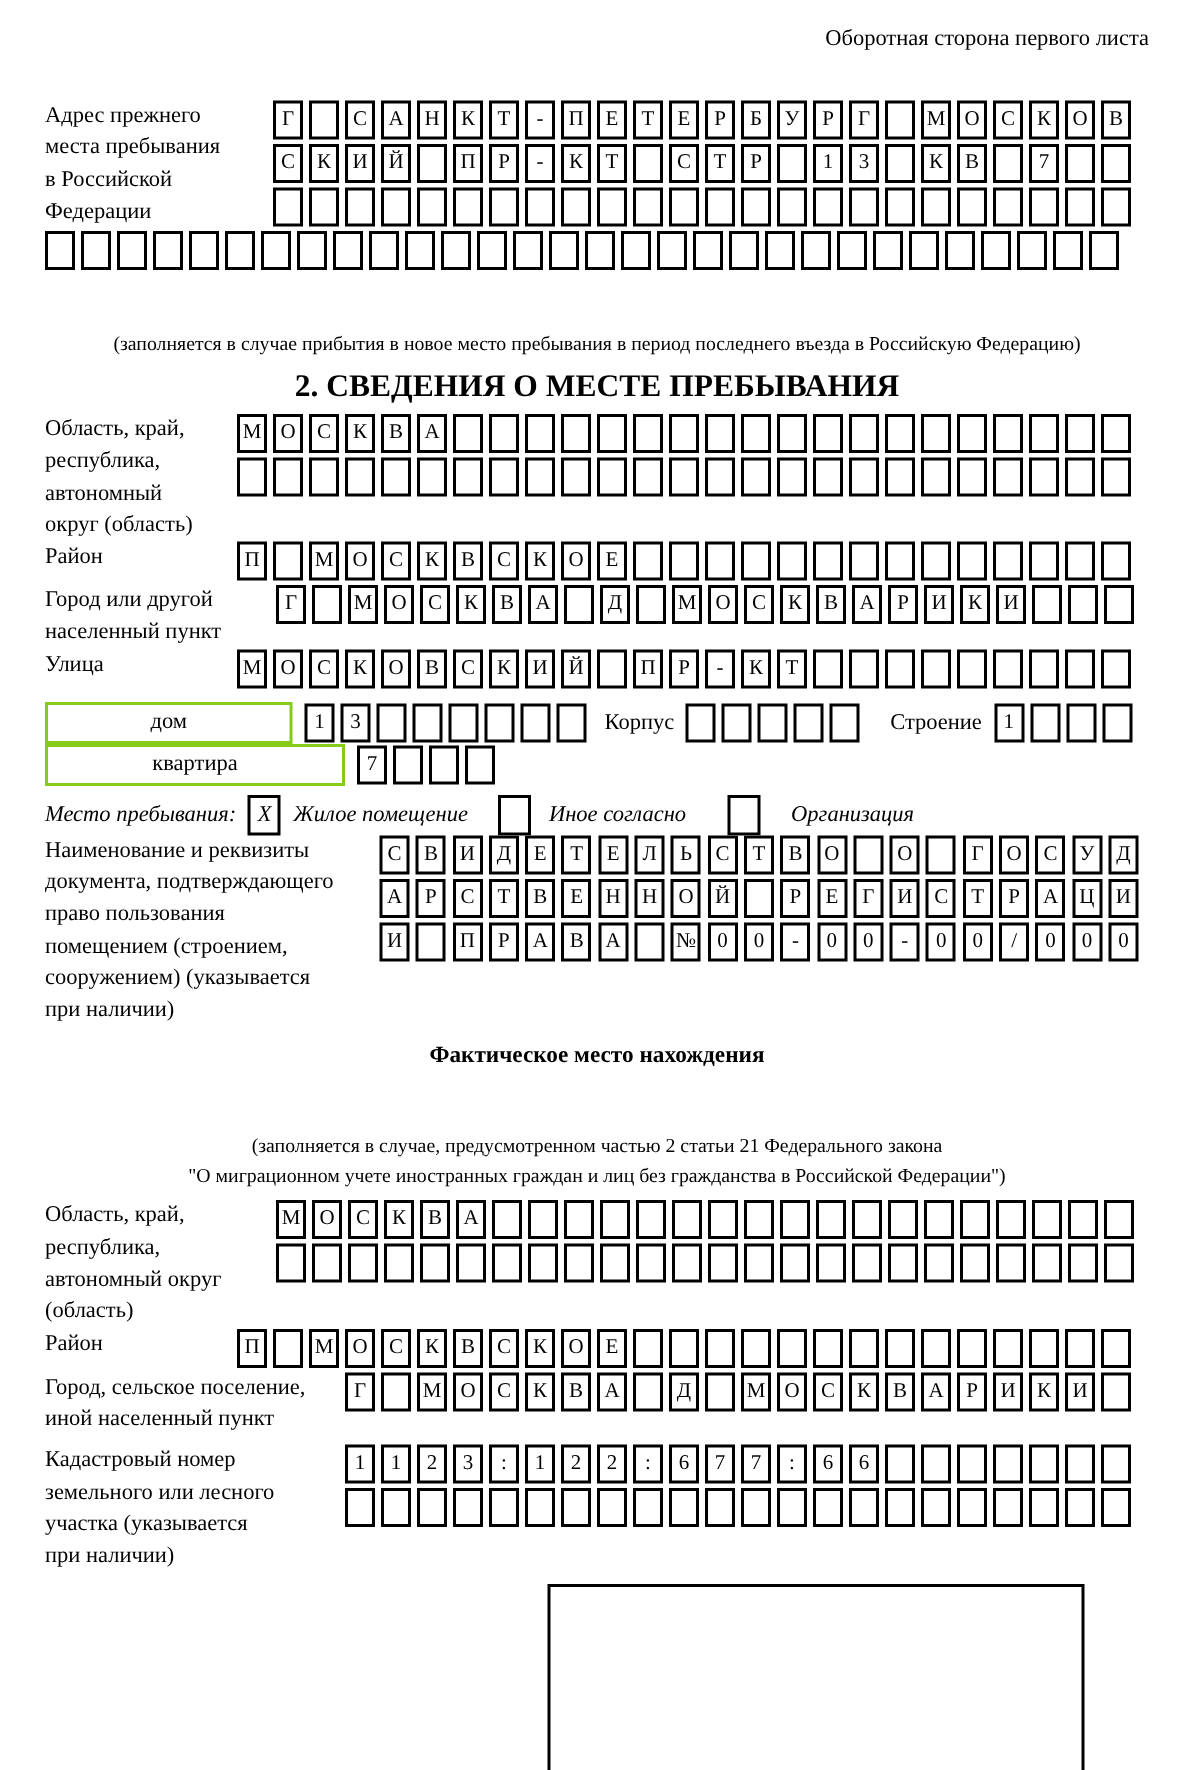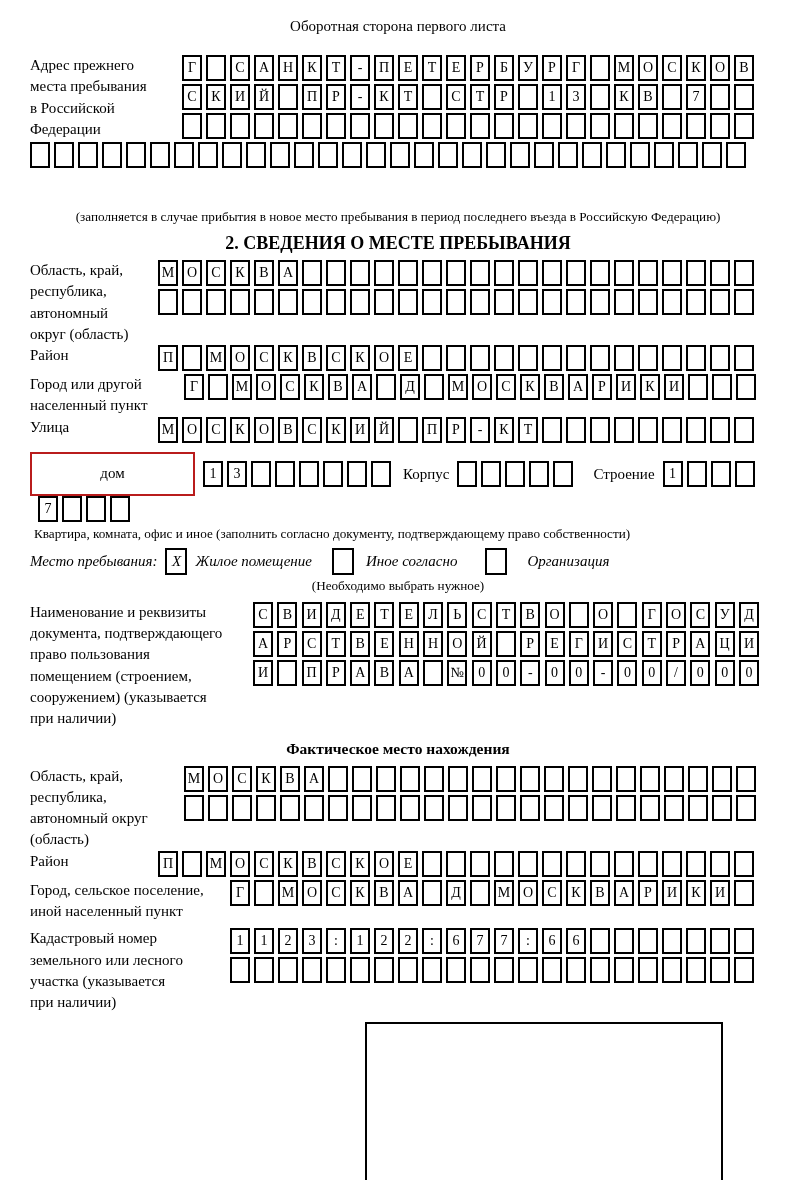--- a/index.html
+++ b/index.html
@@ -2,36 +2,36 @@
 <html lang="ru"><head>
 <meta charset="utf-8">
 <style>
   html,body{margin:0;padding:0;background:#fff;}
   body{
     width:800px;height:1180px;
     font-family:"Liberation Serif","DejaVu Serif",serif;
     color:#000;overflow:hidden;
   }
   .page{box-sizing:border-box;width:800px;padding:18px 34px 0 30px;}
-  .doc-title{ text-align:center;font-size:15px;margin-bottom:20px;}
+  .doc-title{ text-align:right;font-size:15px;margin-bottom:32px;}
   .flexrow{display:flex;align-items:flex-start;}
   .lblcol{font-size:15px;line-height:1.42;white-space:pre-line;flex-shrink:0;}
   .w152{width:152px;} .w128{width:128px;} .w154{width:154px;} .w200{width:200px;} .w223{width:223px;}
   .cellrow{display:flex;gap:4px;margin-bottom:3px;}
   .cell{
     width:20px;height:26px;box-sizing:border-box;border:2px solid #000;
     display:flex;align-items:center;justify-content:center;
     font-size:14px;line-height:1;flex-shrink:0;background:#fff;
   }
   .note{font-size:13.2px;margin-top:41px;}
   .note-center{text-align:center;}
-  .sec-title{text-align:center;font-weight:bold;font-size:18px;margin:8px 0 6px 0;}
+  .sec-title{text-align:center;font-weight:bold;font-size:21px;margin:8px 0 6px 0;}
   .sub-title{text-align:center;font-weight:bold;font-size:15.5px;margin:10px 0 8px 0;}
   .labelbox{
-    box-sizing:border-box;border:2px solid #b91c1c;height:44px;
+    box-sizing:border-box;border:2px solid #84cc16;height:28px;
     display:flex;align-items:center;justify-content:center;font-size:15px;flex-shrink:0;
   }
   .inline-lbl{font-size:15px;line-height:28px;white-space:nowrap;}
   .checkbox{
     width:22px;height:27px;box-sizing:border-box;border:2px solid #000;
     display:flex;align-items:center;justify-content:center;font-size:15px;flex-shrink:0;
   }
   .stay-row{display:flex;align-items:center;font-size:15px;margin-top:6px;font-style:italic;}
   .stamp-box{
     box-sizing:border-box;border:2px solid #000;width:358px;height:175px;
@@ -352,47 +352,46 @@
     <div class="gap8"></div>
     <div class="cellrow" style="margin-bottom:0;">
         <span class="cell">1</span>
         <span class="cell"></span>
         <span class="cell"></span>
         <span class="cell"></span>
       </div>
   </div>
 
   <div class="flexrow" style="align-items:center;">
+    <div class="labelbox" style="width:200px;">квартира</div>
     <div class="gap8"></div>
     <div class="cellrow" style="margin-bottom:0;">
         <span class="cell">7</span>
         <span class="cell"></span>
         <span class="cell"></span>
         <span class="cell"></span>
       </div>
   </div>
-  <div class="note" style="margin:4px 0 4px 4px;">Квартира, комната, офис и иное (заполнить согласно документу, подтверждающему право собственности)</div>
 
   <div class="stay-row">
     <span>Место пребывания:</span>
     <span class="gap8"></span>
     <span class="checkbox">X</span>
     <span class="gap8"></span>
     <span>Жилое помещение</span>
     <span class="gap20"></span>
     <span class="checkbox"></span>
     <span class="gap12"></span>
     <span>Иное согласно</span>
     <span class="gap20"></span>
     <span class="gap8"></span>
     <span class="checkbox"></span>
     <span class="gap20"></span>
     <span>Организация</span>
   </div>
-  <div class="note note-center" style="margin:3px 0 8px 0;">(Необходимо выбрать нужное)</div>
 
   <div class="flexrow">
     <div class="lblcol w223">Наименование и реквизиты
 документа, подтверждающего
 право пользования
 помещением (строением,
 сооружением) (указывается
 при наличии)</div>
     <div>
       <div class="cellrow" style="gap:4.3px">
@@ -461,20 +460,22 @@
           <span class="cell">0</span>
           <span class="cell">/</span>
           <span class="cell">0</span>
           <span class="cell">0</span>
           <span class="cell">0</span>
         </div>
     </div>
   </div>
 
   <div class="sub-title">Фактическое место нахождения</div>
+  <div class="note note-center" style="white-space:pre-line;line-height:1.55;margin-bottom:6px;">(заполняется в случае, предусмотренном частью 2 статьи 21 Федерального закона
+"О миграционном учете иностранных граждан и лиц без гражданства в Российской Федерации")</div>
 
   <div class="flexrow">
     <div class="lblcol w154">Область, край,
 республика,
 автономный округ
 (область)</div>
     <div>
       <div class="cellrow">
           <span class="cell">М</span>
           <span class="cell">О</span>

